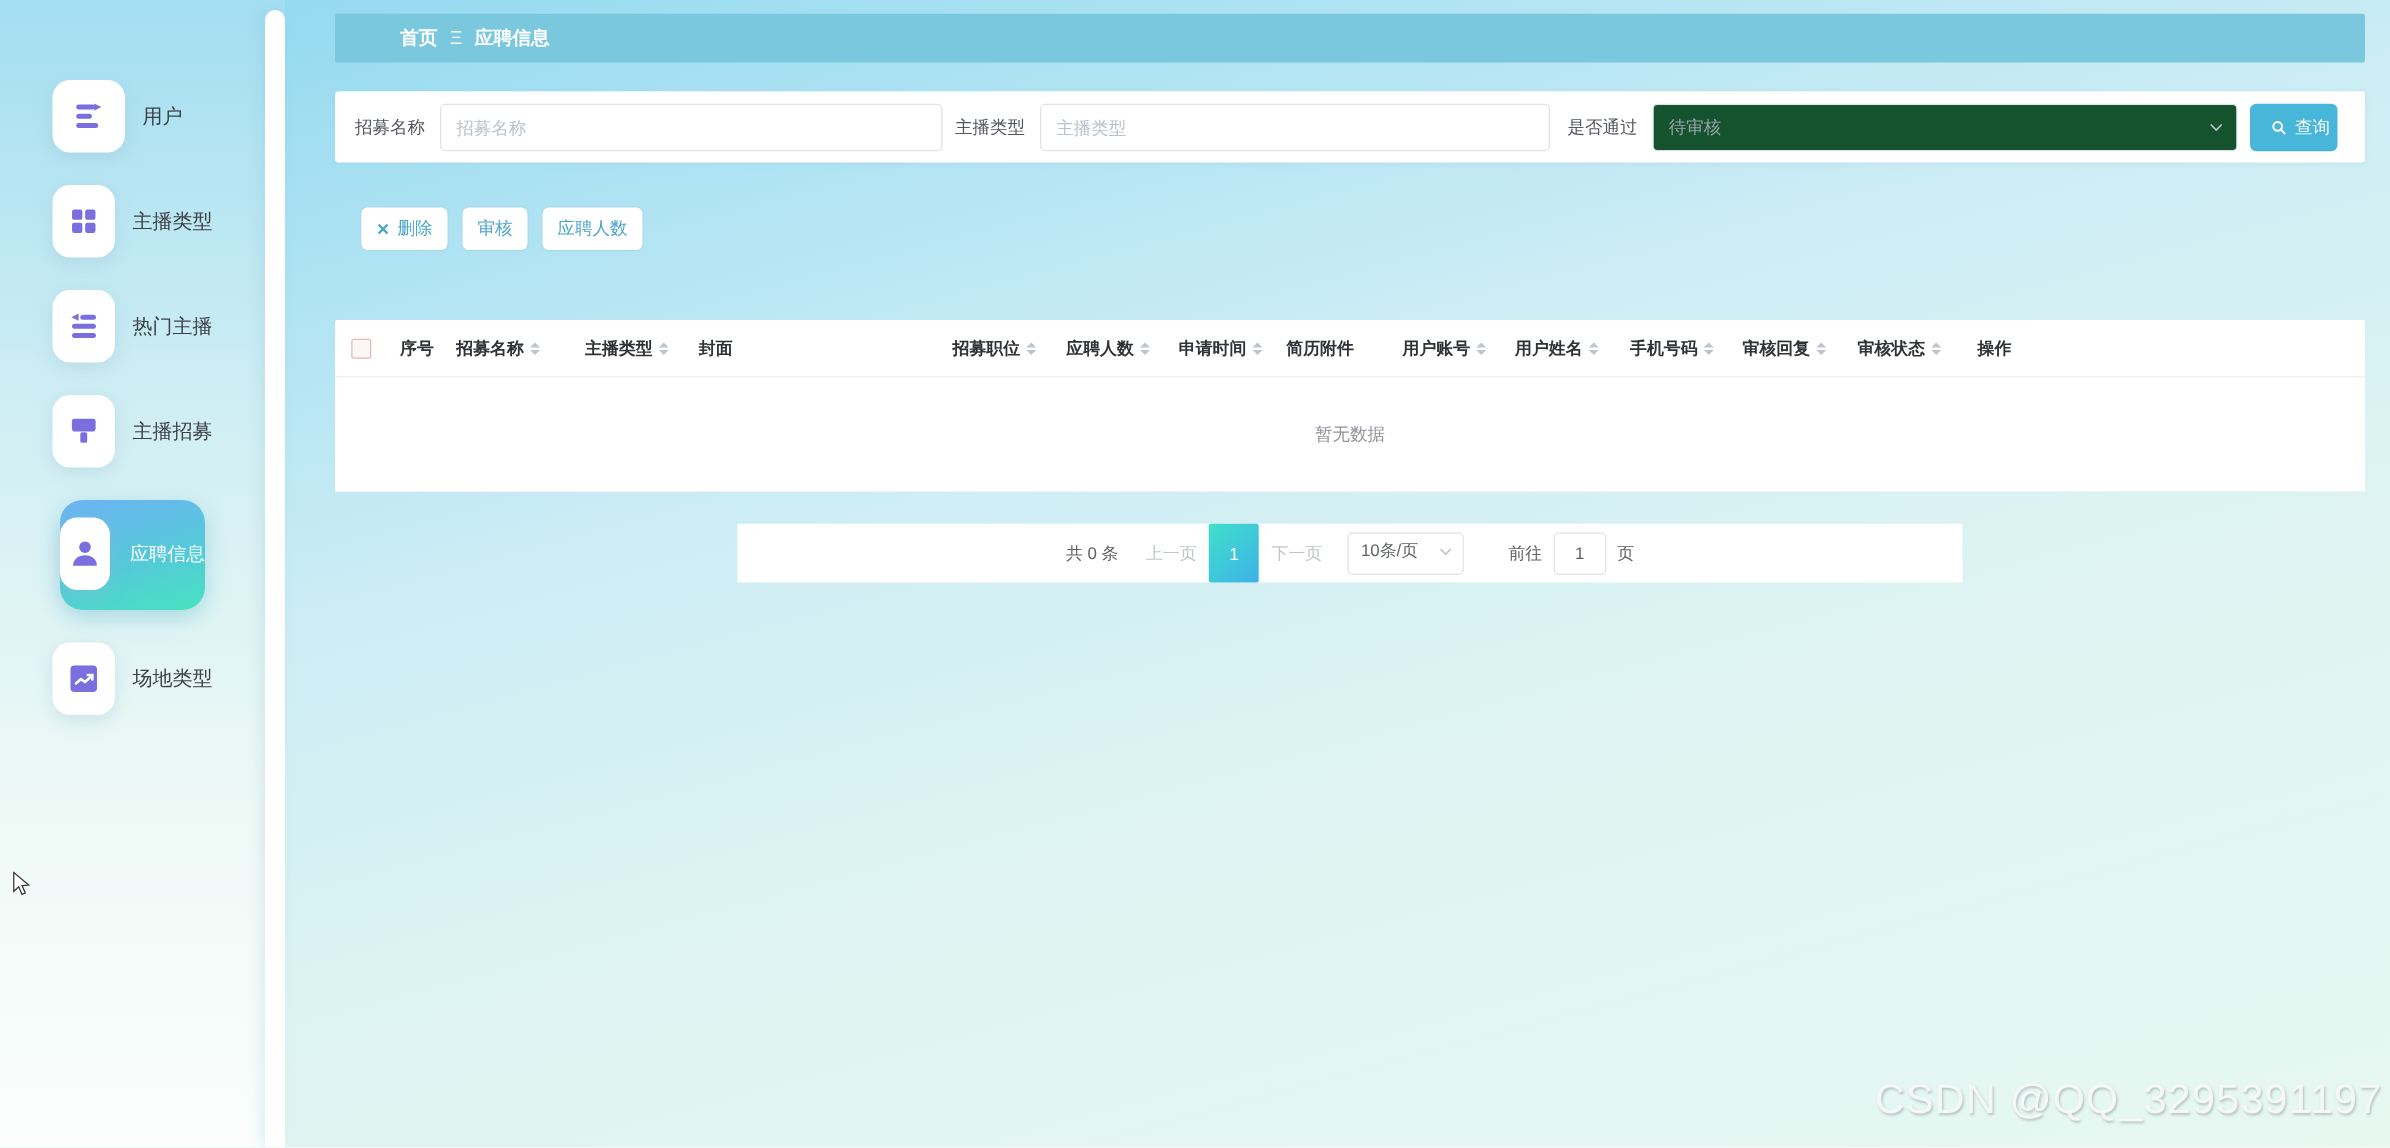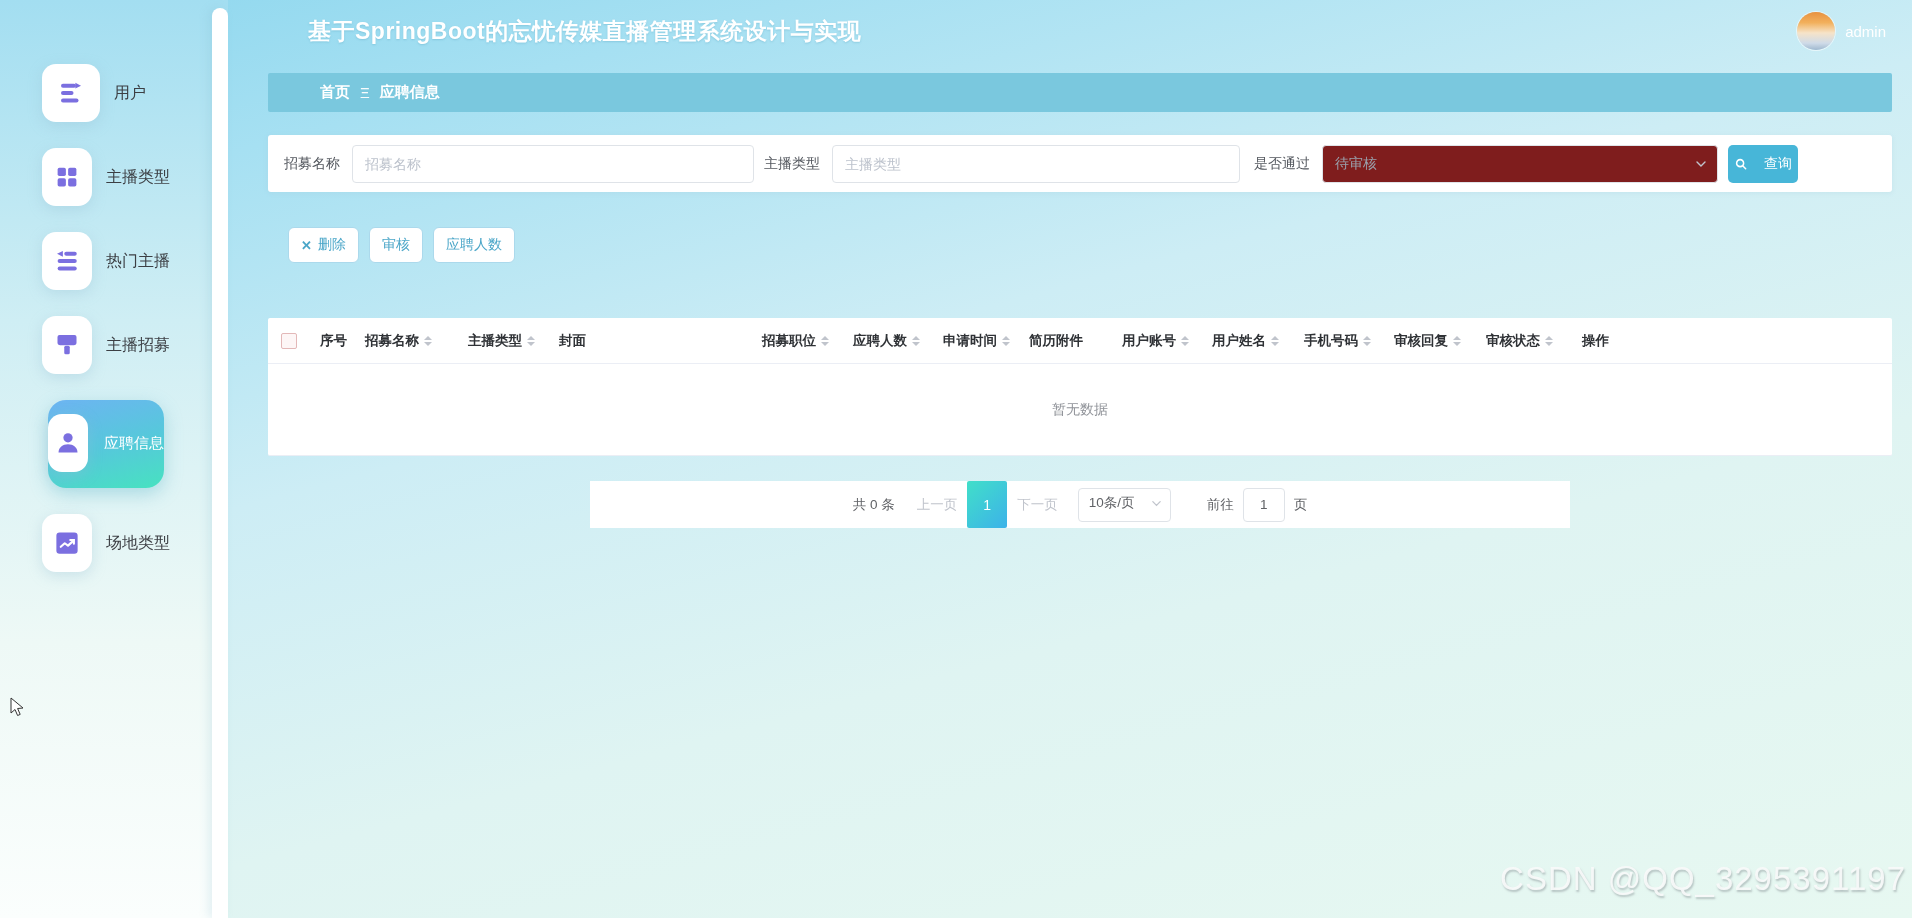--- a/index.html
+++ b/index.html
@@ -39,26 +39,26 @@
   .breadcrumb .sep{font-weight:normal;opacity:.95}
   
   .search-card{margin-top:23px;height:57px;background:#fff;border-radius:3px;display:flex;
     align-items:center;padding:0 14px;box-shadow:0 1px 4px rgba(160,200,215,.25)}
   .f-label{font-size:14px;color:#53575e;margin:0 12px 0 2px;white-space:nowrap}
   .ml10{margin-left:10px}.ml14{margin-left:14px}
   .f-input{width:402px;height:38px;border:1px solid #dfe3e8;border-radius:4px;padding:0 12px;
     font-size:14px;color:#606266;background:#fff;box-sizing:border-box;outline:none}
   .f-input.w2{width:408px}
   .f-input::placeholder{color:#bcc2cc}
-  .f-select{width:396px;height:38px;border:1px solid #dfe3e8;border-radius:4px;display:flex;
+  .f-select{width:468px;height:38px;border:1px solid #dfe3e8;border-radius:4px;display:flex;
     align-items:center;justify-content:space-between;padding:0 10px 0 12px;box-sizing:border-box;
-    cursor:pointer;background:#7f1d1d}
+    cursor:pointer;background:#14532d}
   .select-value{color:#9aa2ad;font-size:14px}
   .query-btn{margin-left:10px;width:70px;height:38px;background:#47b6d8;border:none;border-radius:5px;
-    color:#fff;font-size:14px;display:flex;align-items:center;justify-content:space-between;gap:6px;cursor:pointer}
+    color:#fff;font-size:14px;display:flex;align-items:center;justify-content:flex-end;gap:6px;cursor:pointer}
   
   .toolbar{margin-top:35px;display:flex;gap:10px;padding-left:20px}
   .tb-btn{height:36px;background:#fff;border:1px solid #abd9ec;border-radius:6px;color:#4aa6c8;
     font-size:14px;display:flex;align-items:center;gap:6px;padding:0 12px;cursor:pointer}
   .x-glyph{font-size:13px;font-weight:bold;line-height:1}
   
   .table-card{margin-top:55px;background:#fff;border-radius:2px;border-bottom:1px solid #ebeef5}
   .thead{display:flex;align-items:center;height:45px;border-bottom:1px solid #ebeef5}
   .th-check{flex:0 0 42px;display:flex;justify-content:center;cursor:pointer}
   .cb{width:14px;height:14px;border:1px solid #e3b8b8;background:#fdf6f6;border-radius:2px}
@@ -166,27 +166,20 @@
               <path d="M14.6 9.6h2.9v2.9" fill="none" stroke="#fff" stroke-width="1.7" stroke-linecap="round"></path>
             </svg>
           </span>
         </span>
         <span class="mlabel">场地类型</span>
       </div>
     </nav>
 </aside>
 
 <div class="main">
-  <header class="topbar">
-    <h1 class="title">基于SpringBoot的忘忧传媒直播管理系统设计与实现</h1>
-    <div class="userbox">
-      <div class="avatar"></div>
-      <span class="username">admin</span>
-    </div>
-  </header>
 
   <div class="content">
     <div class="breadcrumb">
       <span>首页</span>
       <span class="sep">Ξ</span>
       <span>应聘信息</span>
     </div>
 
     <div class="search-card">
       <span class="f-label">招募名称</span>

